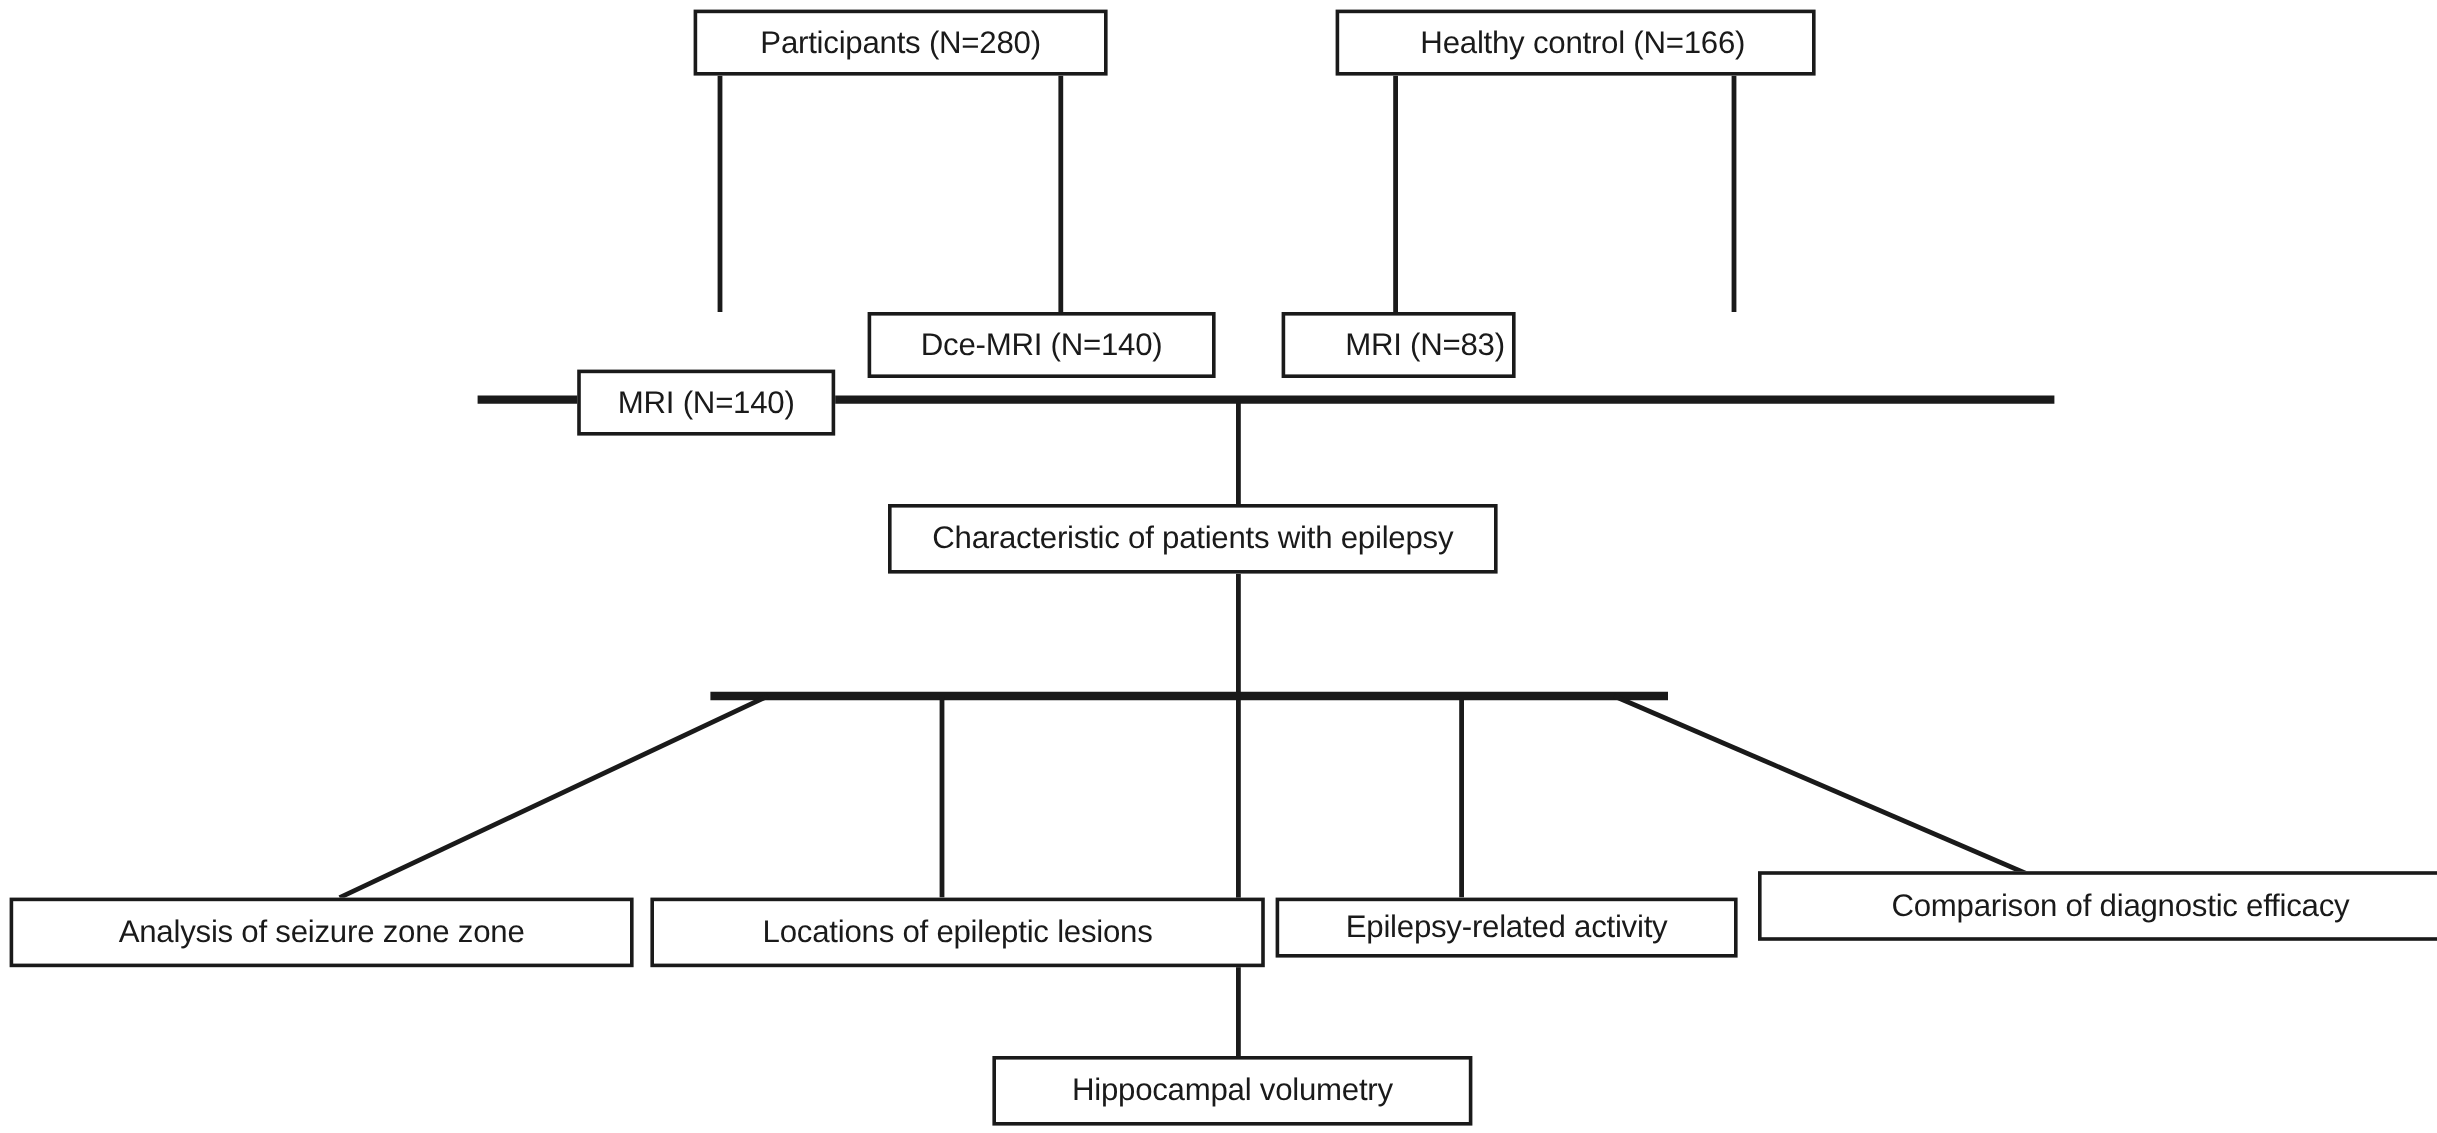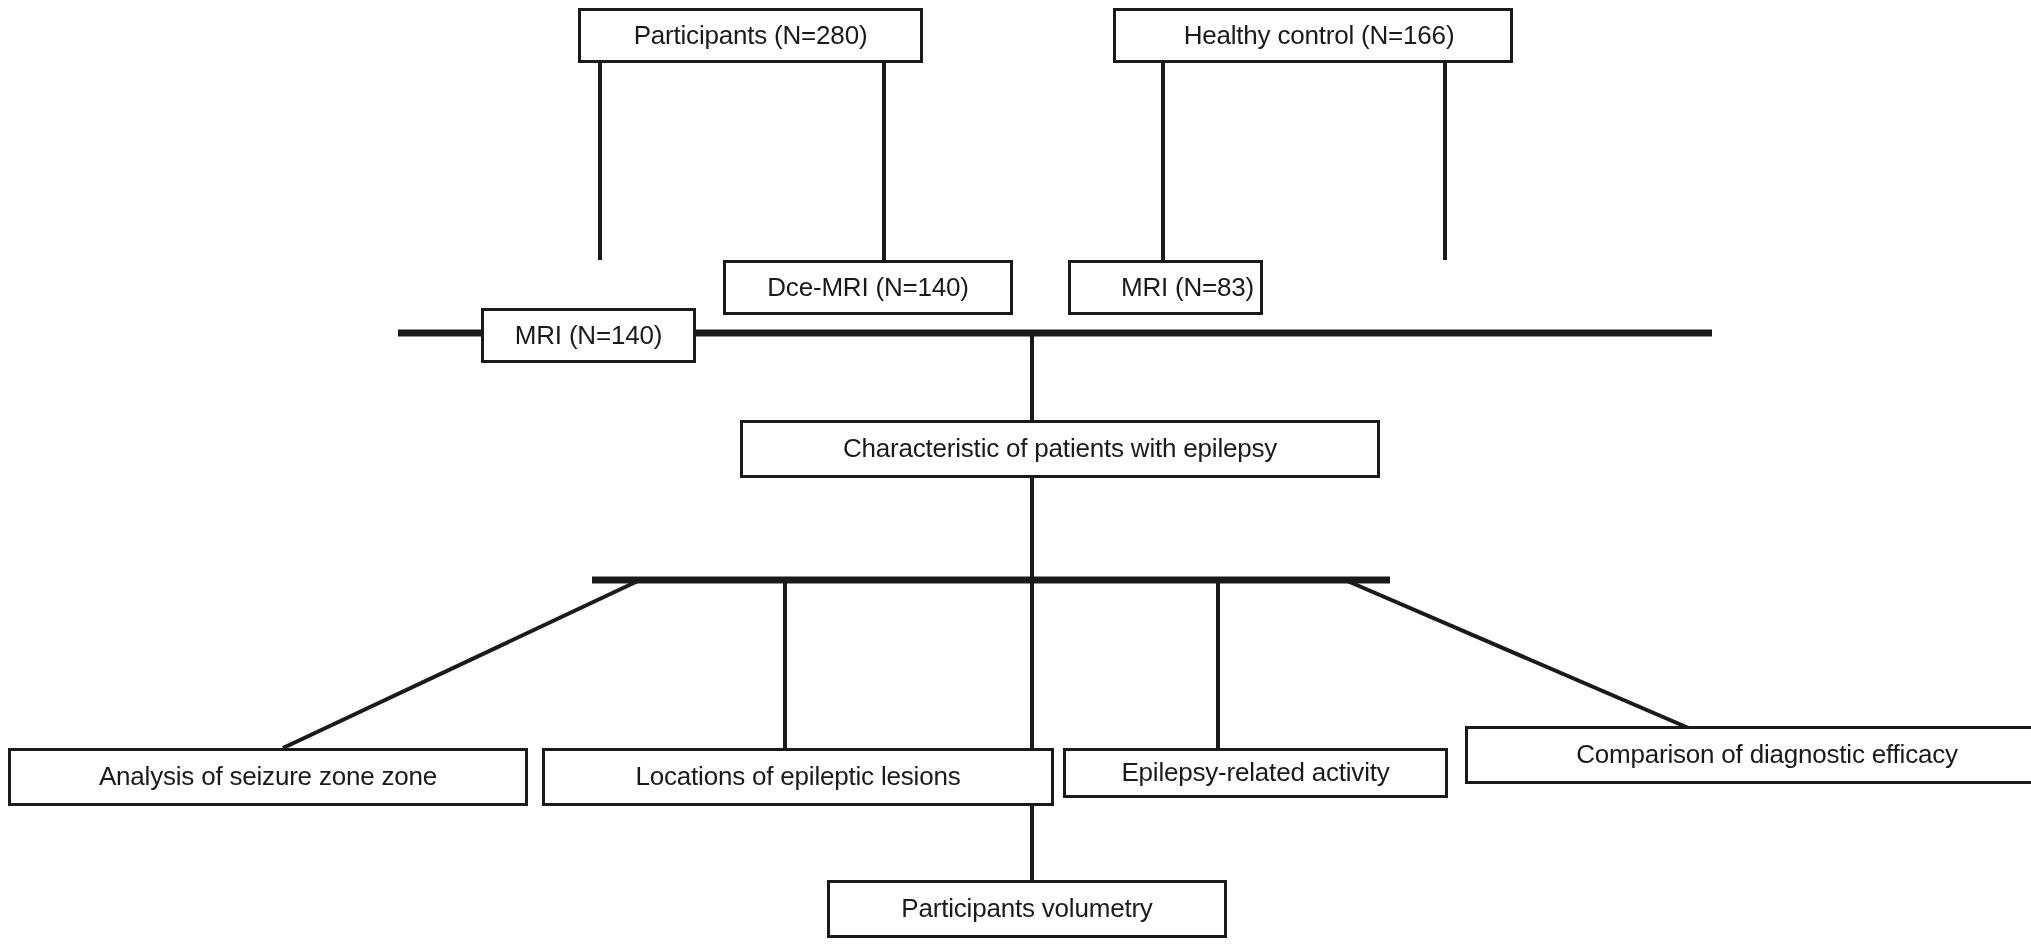--- a/index.html
+++ b/index.html
@@ -73,31 +73,31 @@
     </div>
     <div class="node" style="left: 481px; top: 260px; width: 215px; height: 55px; border-color: rgb(26, 26, 26); margin-top: 48px;">
       <span class="node-label">MRI (N=140)</span>
     </div>
     <div class="node" style="left: 723px; top: 260px; width: 290px; height: 55px; border-color: rgb(26, 26, 26);">
       <span class="node-label">Dce-MRI (N=140)</span>
     </div>
     <div class="node" style="left: 1068px; top: 260px; width: 195px; height: 55px; border-color: rgb(26, 26, 26); padding-left: 44px;">
       <span class="node-label">MRI (N=83)</span>
     </div>
-    <div class="node" style="left: 740px; top: 420px; width: 640px; height: 58px; border-color: rgb(26, 26, 26);">
+    <div class="node" style="left: 740px; top: 420px; width: 508px; height: 58px; border-color: rgb(26, 26, 26);">
       <span class="node-label">Characteristic of patients with epilepsy</span>
     </div>
     <div class="node" style="left: 8px; top: 748px; width: 520px; height: 58px; border-color: rgb(26, 26, 26);">
       <span class="node-label">Analysis of seizure zone zone</span>
     </div>
     <div class="node" style="left: 542px; top: 748px; width: 512px; height: 58px; border-color: rgb(26, 26, 26); align-items: center;">
       <span class="node-label">Locations of epileptic lesions</span>
     </div>
     <div class="node" style="left: 1063px; top: 748px; width: 385px; height: 50px; border-color: rgb(26, 26, 26);">
       <span class="node-label">Epilepsy-related activity</span>
     </div>
     <div class="node" style="left: 1465px; top: 726px; width: 604px; height: 58px; border-color: rgb(26, 26, 26);">
       <span class="node-label">Comparison of diagnostic efficacy</span>
     </div>
     <div class="node" style="left: 827px; top: 880px; width: 400px; height: 58px; border-color: rgb(26, 26, 26);">
-      <span class="node-label">Participants volumetry</span>
+      <span class="node-label">Hippocampal volumetry</span>
     </div>
   </div>
 
 </body></html>

